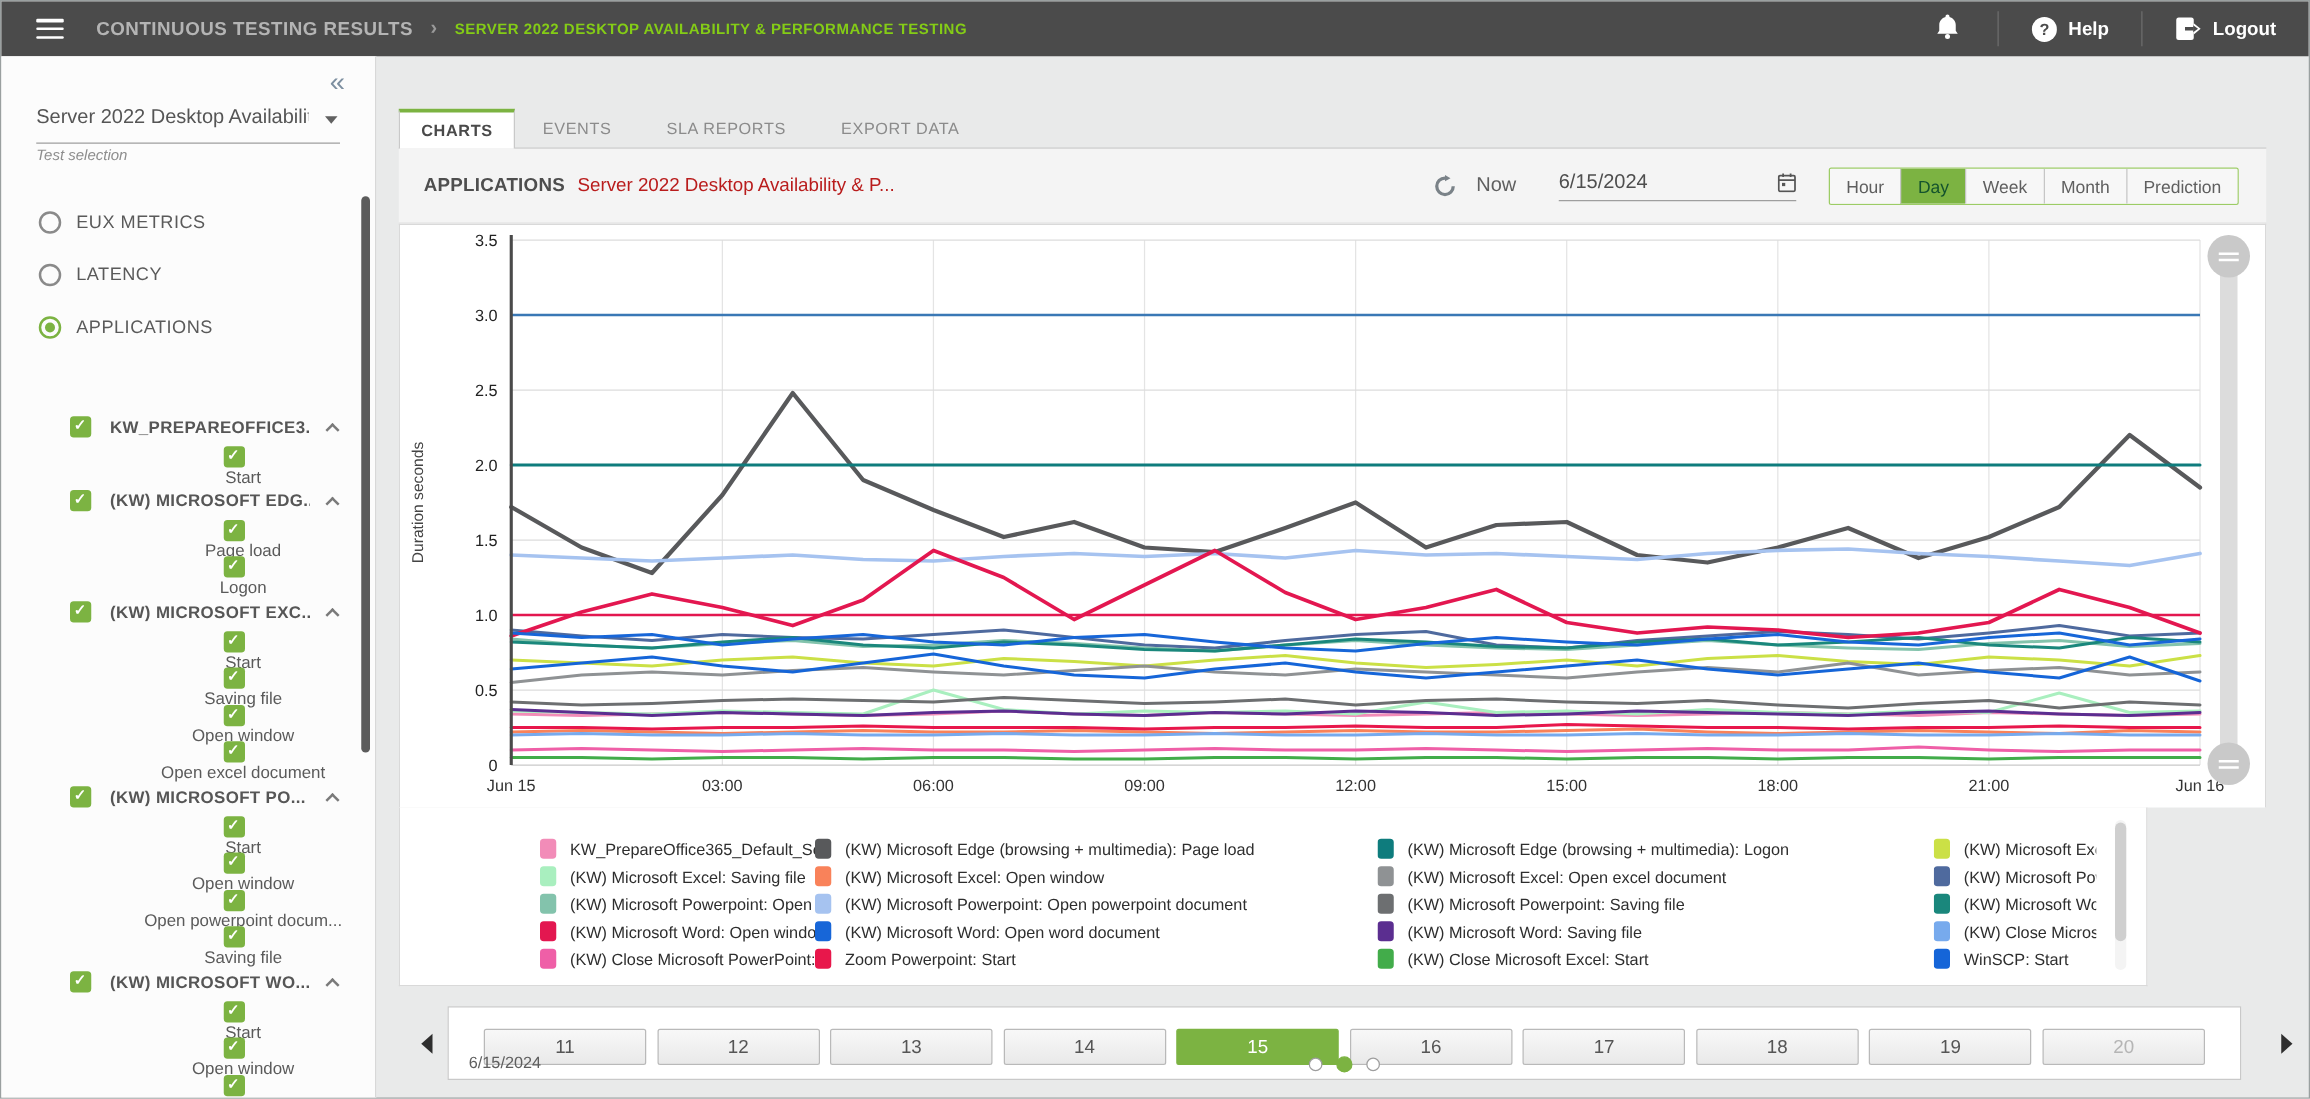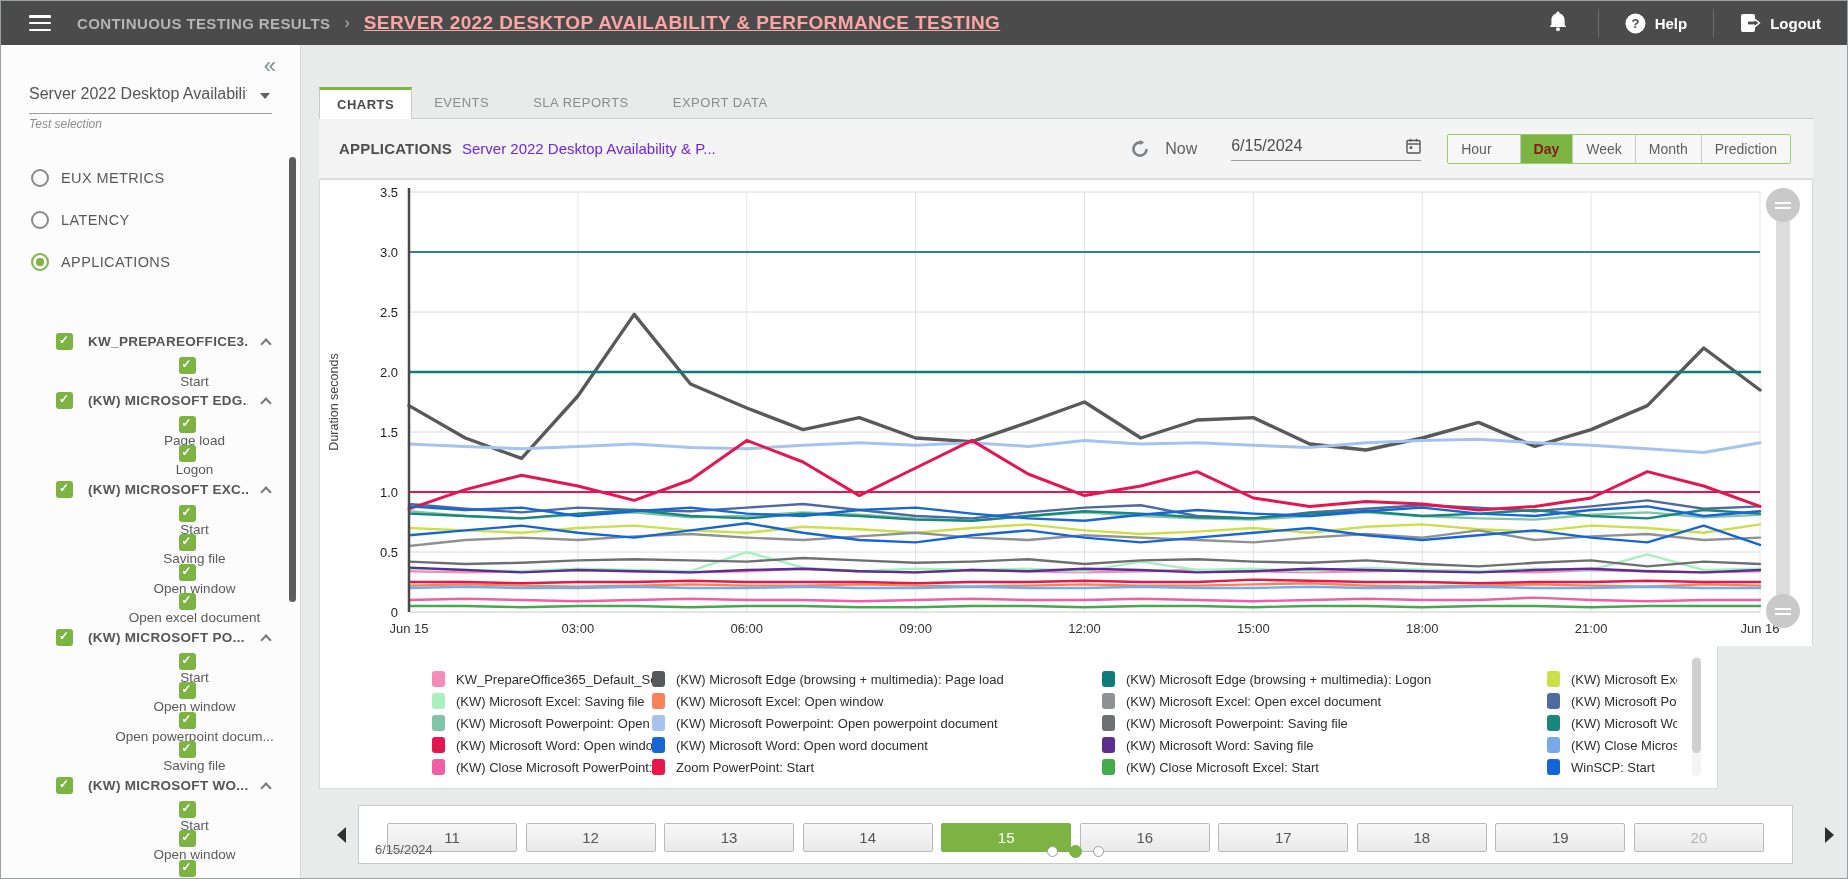--- a/index.html
+++ b/index.html
@@ -6,21 +6,21 @@
   html,body { width:1848px; height:879px; }
   body { font-family:"Liberation Sans", sans-serif; background:#d7d7d7; overflow:hidden; }
   .window { position:relative; width:1848px; height:879px; background:#e9eaea; border:1px solid #9aa0a0; overflow:hidden; }
 
   
   .hdr { position:absolute; left:0; top:0; width:100%; height:44px; background:#4b4b4b; display:flex; align-items:center; }
   .hamburger { width:22px; height:16px; margin-left:28px; display:flex; flex-direction:column; justify-content:space-between; cursor:pointer; }
   .hamburger span { display:block; height:2.5px; background:#fff; border-radius:1px; }
   .crumb-root { margin-left:26px; color:#b4b4b4; font-size:15px; font-weight:600; letter-spacing:.4px; }
   .crumb-sep { margin:0 14px; color:#9a9a9a; font-size:16px; font-weight:700; }
-  .crumb-cur { color:#fca5a5; font-size:19px; font-weight:700; letter-spacing:.4px;text-decoration:underline; }
+  .crumb-cur { color:#84cc16; font-size:12px; font-weight:700; letter-spacing:.4px; }
   .hdr-right { margin-left:auto; display:flex; align-items:center; height:100%; }
   .hdr-div { width:1px; height:28px; background:#6e6e6e; }
   .hdr-item { display:flex; align-items:center; gap:9px; padding:0 26px; color:#fff; font-size:15px; font-weight:700; cursor:pointer; height:100%; }
   .bell-wrap { padding:0 30px; cursor:pointer; }
 
   
   .sidebar { position:absolute; left:0; top:44px; width:300px; height:835px; background:#fcfcfc; border-right:1px solid #d8d8d8; overflow:hidden; }
   .collapse { position:absolute; top:10px; right:24px; font-size:22px; color:#7d8fa0; cursor:pointer; line-height:1; }
   .dropdown { position:absolute; top:40px; left:28px; right:28px; border-bottom:1px solid #9e9e9e; padding-bottom:6px; cursor:pointer; }
   .dropdown-value { font-size:16px; color:#555; white-space:nowrap; overflow:hidden; display:inline-block; max-width:218px; }
@@ -42,28 +42,28 @@
   .tree-child .lbl { font-size:13.5px; color:#5a5a5a; }
   .chev { position:absolute; right:30px; top:13px; width:8px; height:8px; border-left:2px solid #7a7a7a; border-top:2px solid #7a7a7a; transform:rotate(45deg); }
   .side-scroll { position:absolute; left:288px; top:112px; width:7px; height:445px; background:#5c5c5c; border-radius:4px; cursor:pointer; }
 
   
   .tabbar { position:absolute; left:318px; top:87px; width:1494px; height:31px; border-bottom:1px solid #c9c9c9; display:flex; align-items:flex-end; }
   .tab { height:31px; display:flex; align-items:center; padding:0 22px; font-size:13px; letter-spacing:.5px; color:#8b8b8b; cursor:pointer; }
   .tab.active { background:#fff; border:1px solid #c9c9c9; border-bottom:none; border-top:3px solid #7cb342; color:#4a4a4a; font-weight:700; padding:0 17px; margin-bottom:-1px; height:32px; }
   .toolbar { position:absolute; left:318px; top:118px; width:1494px; height:60px; background:#f4f4f4; border-bottom:1px solid #e0e0e0; display:flex; align-items:center; }
   .section-label { margin-left:20px; font-size:15px; font-weight:700; color:#4e4e4e; letter-spacing:.2px; }
-  .section-sub { margin-left:10px; font-size:15px; color:#6d28d9;text-align:center; }
+  .section-sub { margin-left:10px; font-size:15px; color:#b91c1c;text-align:center; }
   .now-btn { margin-left:auto; display:flex; align-items:center; gap:16px; color:#5f5f5f; font-size:16px; cursor:pointer; }
   .date-field { margin-left:34px; width:190px; border-bottom:1px solid #9e9e9e; padding-bottom:5px; display:flex; align-items:center; justify-content:space-between; cursor:pointer; }
   .date-value { font-size:16px; color:#4e4e4e; }
   .range-group { margin-left:26px; margin-right:22px; display:flex; border:1px solid #9ccc65; border-radius:2px; overflow:hidden; background:#f7f7f7; }
   .range-btn { padding:6px 13px; font-size:14px; color:#5f5f5f; border-left:1px solid #c6c6c6; cursor:pointer; background:#f7f7f7; white-space:nowrap; }
   .range-btn:first-child { border-left:none; }
-  .range-btn.active { background:#7cb342; color:#7f1d1d; font-weight:700;margin-left:15px; }
+  .range-btn.active { background:#7cb342; color:#14532d; font-weight:400; }
 
   .chart-panel { position:absolute; left:318px; top:178px; width:1494px; height:467px; background:#fff; border:1px solid #d9d9d9; border-bottom:none; }
   .legend-panel { position:absolute; left:318px; top:645px; width:1399px; height:143px; background:#fff; border:1px solid #d9d9d9; border-top:none; }
   .legend-grid { position:absolute; left:112px; top:22px; right:40px; height:108px; overflow:hidden; display:grid; grid-template-columns:220px 450px 445px 1fr; grid-auto-rows:22px; column-gap:0; }
   .legend-item { display:flex; align-items:center; gap:11px; overflow:hidden; }
   .legend-swatch { width:13px; height:16px; border-radius:3px; flex:none; }
   .legend-label { font-size:13px; color:#2e2e2e; white-space:nowrap; }
   .legend-scroll-track { position:absolute; right:16px; top:10px; width:9px; height:120px; background:#f4f4f4; border-radius:5px; }
   .legend-scroll-thumb { position:absolute; right:16px; top:12px; width:9px; height:95px; background:#cfcfcf; border-radius:5px; cursor:pointer; }
 
@@ -404,21 +404,21 @@
         <div class="legend-item">
           <span class="legend-swatch" style="background: rgb(119, 170, 237);"></span>
           <span class="legend-label">(KW) Close Microsoft Word: Start</span>
         </div>
         <div class="legend-item">
           <span class="legend-swatch" style="background: rgb(239, 95, 167);"></span>
           <span class="legend-label">(KW) Close Microsoft PowerPoint: Start</span>
         </div>
         <div class="legend-item">
           <span class="legend-swatch" style="background: rgb(232, 23, 75);"></span>
-          <span class="legend-label">Zoom PowerPoint: Start</span>
+          <span class="legend-label">Zoom Powerpoint: Start</span>
         </div>
         <div class="legend-item">
           <span class="legend-swatch" style="background: rgb(66, 172, 74);"></span>
           <span class="legend-label">(KW) Close Microsoft Excel: Start</span>
         </div>
         <div class="legend-item">
           <span class="legend-swatch" style="background: rgb(21, 101, 216);"></span>
           <span class="legend-label">WinSCP: Start</span>
         </div>
       </div>

